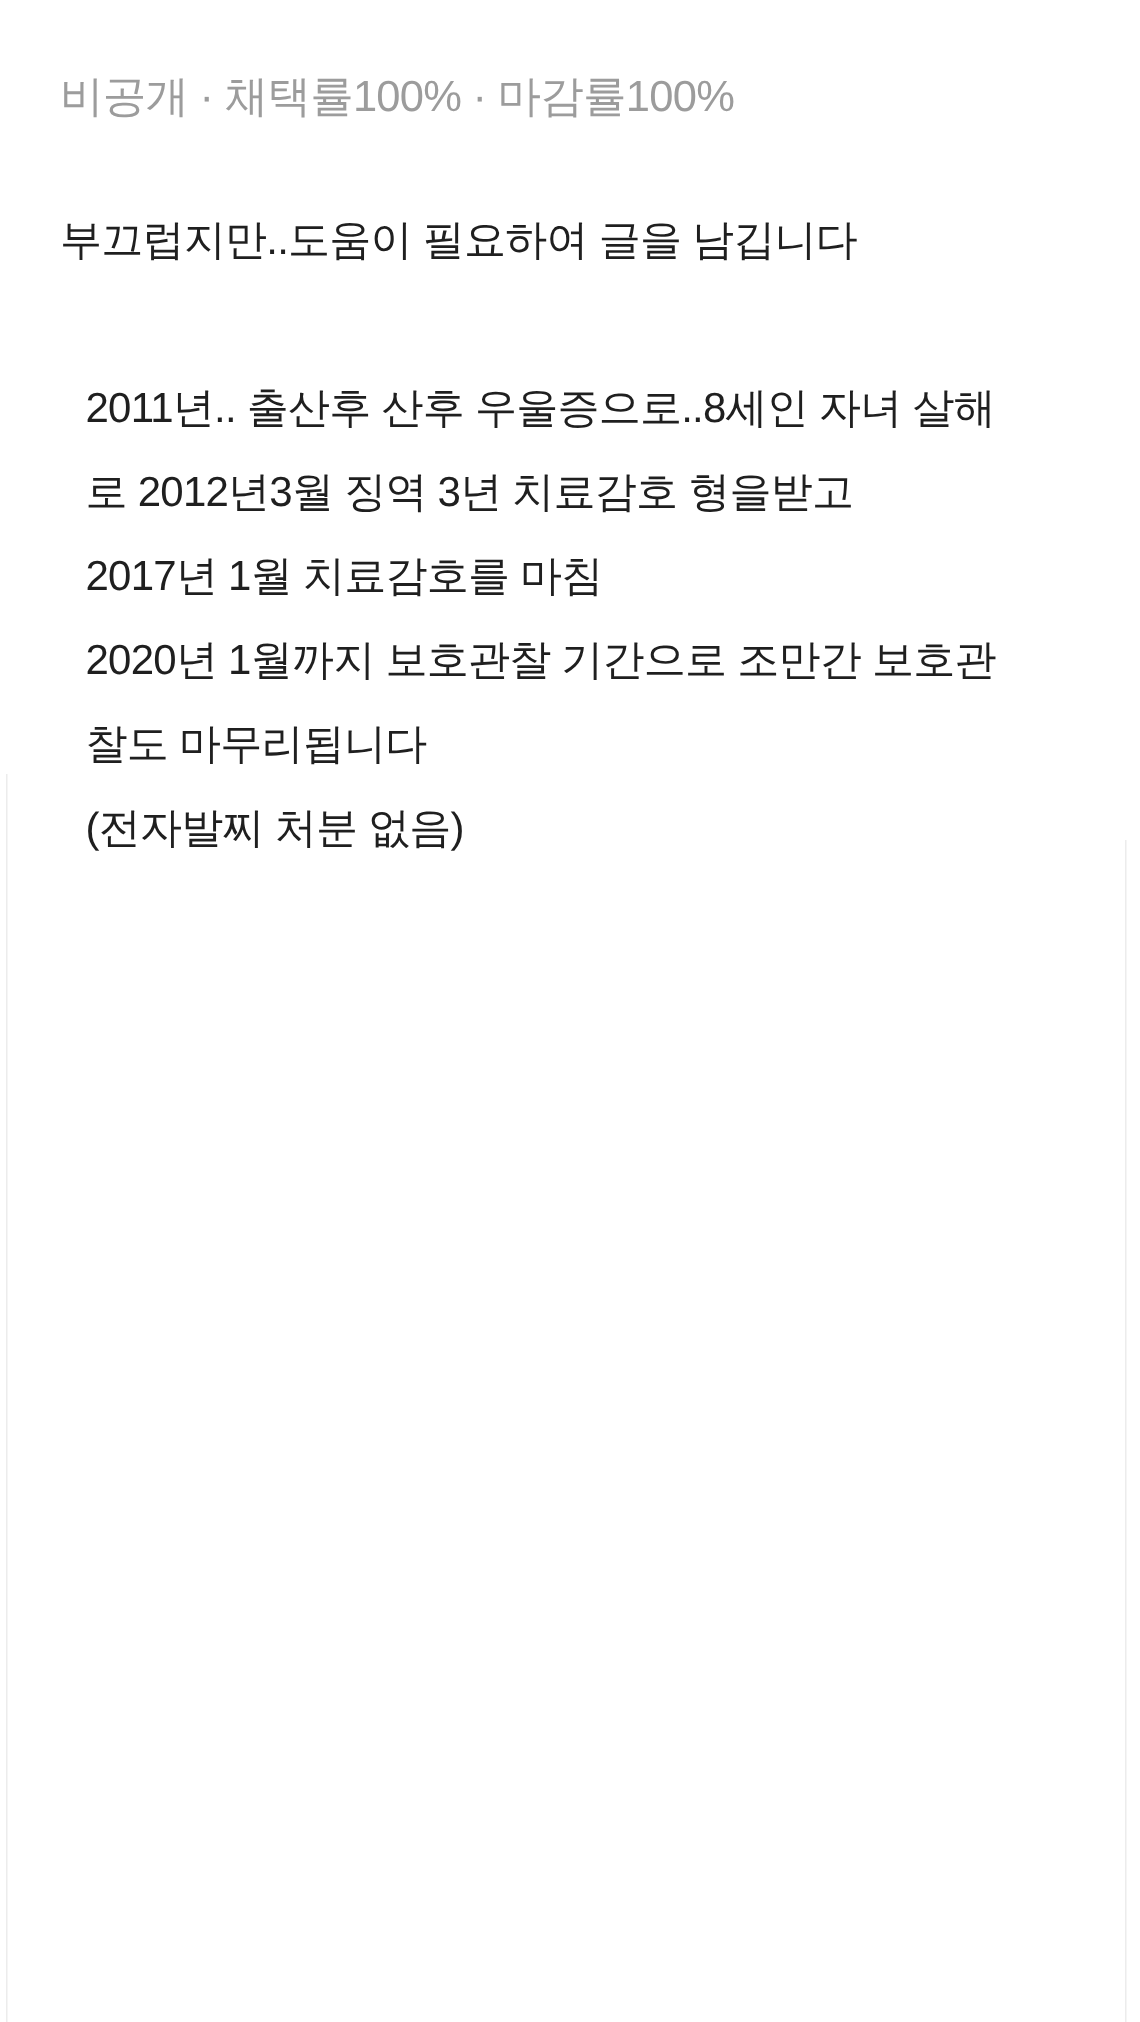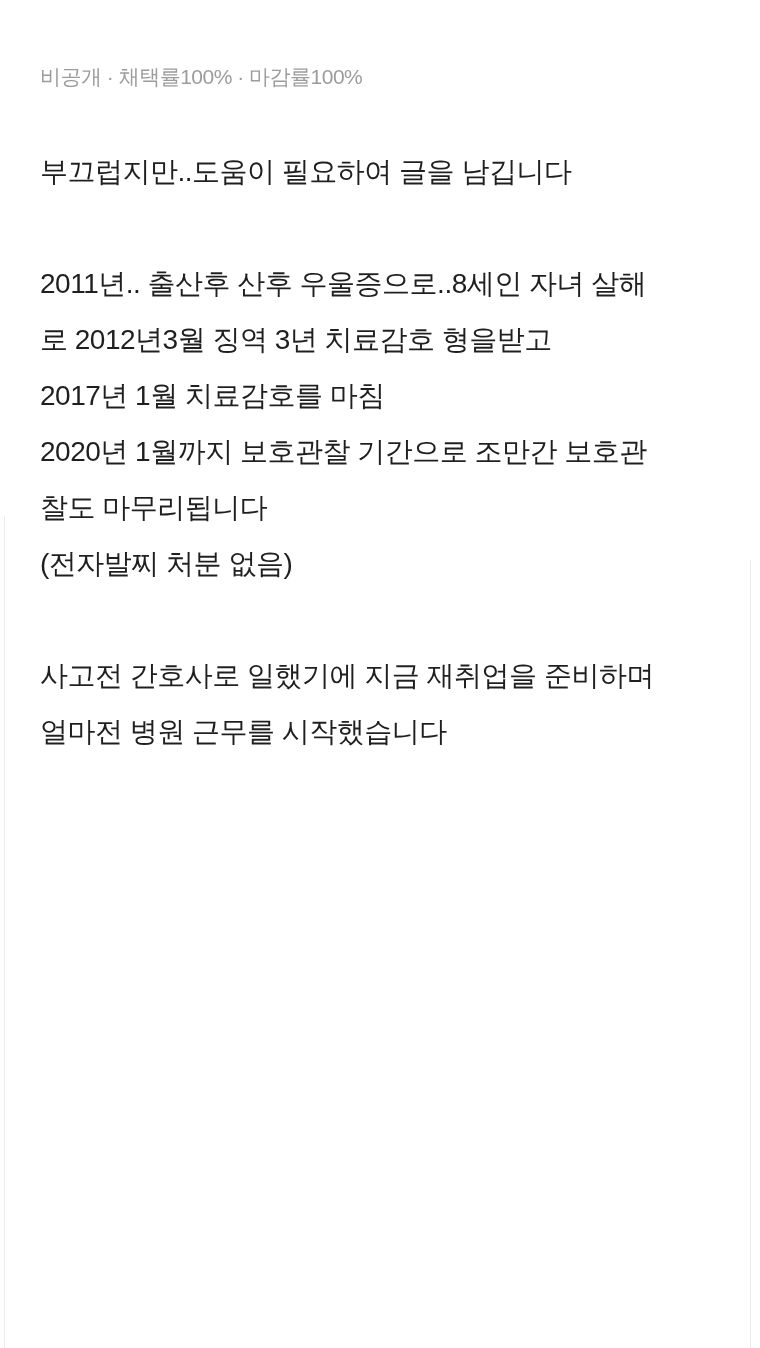--- a/index.html
+++ b/index.html
@@ -37,38 +37,39 @@
     display: inline-block;
     width: 50px;
     height: 50px;
     vertical-align: -6px;
     margin-right: 10px;
   }
   .title-text {
     white-space: pre-line;
   }
   .meta {
-    margin-top: 24px;
+    margin-top: 12px;
     color: #9c9c9c;
-    font-size: 21px;
+    font-size: 29px;
     letter-spacing: -0.5px;
     line-height: 34px;
   }
   .body-text {
     margin-top: 50px;
     color: #1f1f1f;
     font-size: 28px;
     line-height: 56px;
     letter-spacing: -0.5px;
   }
   .para {
     white-space: pre-line;
   }
   .para + .para {
     margin-top: 56px;
+    margin-left: 17px;
   }
 </style>
 </head>
 <body>
 
 <div class="edge-line left"></div>
 <div class="edge-line right"></div>
 
 <div class="page">
 
@@ -76,18 +77,16 @@
   <div class="meta">비공개 · 채택률100% · 마감률100%</div>
 
   <div class="body-text">
     <p class="para">부끄럽지만..도움이 필요하여 글을 남깁니다</p>
     <p class="para">2011년.. 출산후 산후 우울증으로..8세인 자녀 살해
 로 2012년3월 징역 3년 치료감호 형을받고
 2017년 1월 치료감호를 마침
 2020년 1월까지 보호관찰 기간으로 조만간 보호관
 찰도 마무리됩니다
 (전자발찌 처분 없음)</p>
-    <p class="para">사고전 간호사로 일했기에 지금 재취업을 준비하며
-얼마전 병원 근무를 시작했습니다</p>
 
   </div>
 
 </div>
 
 </body></html>

